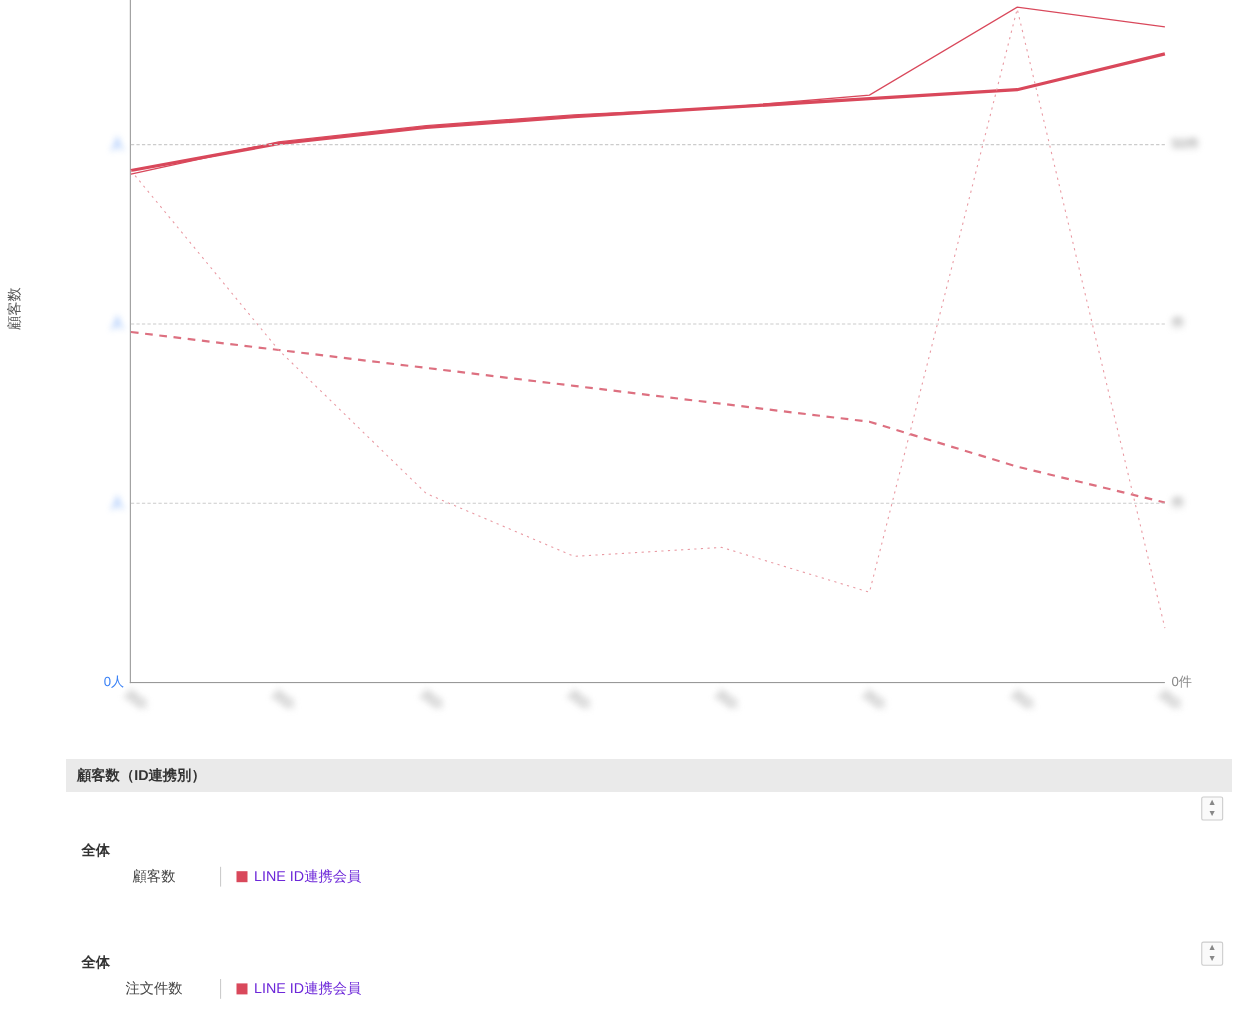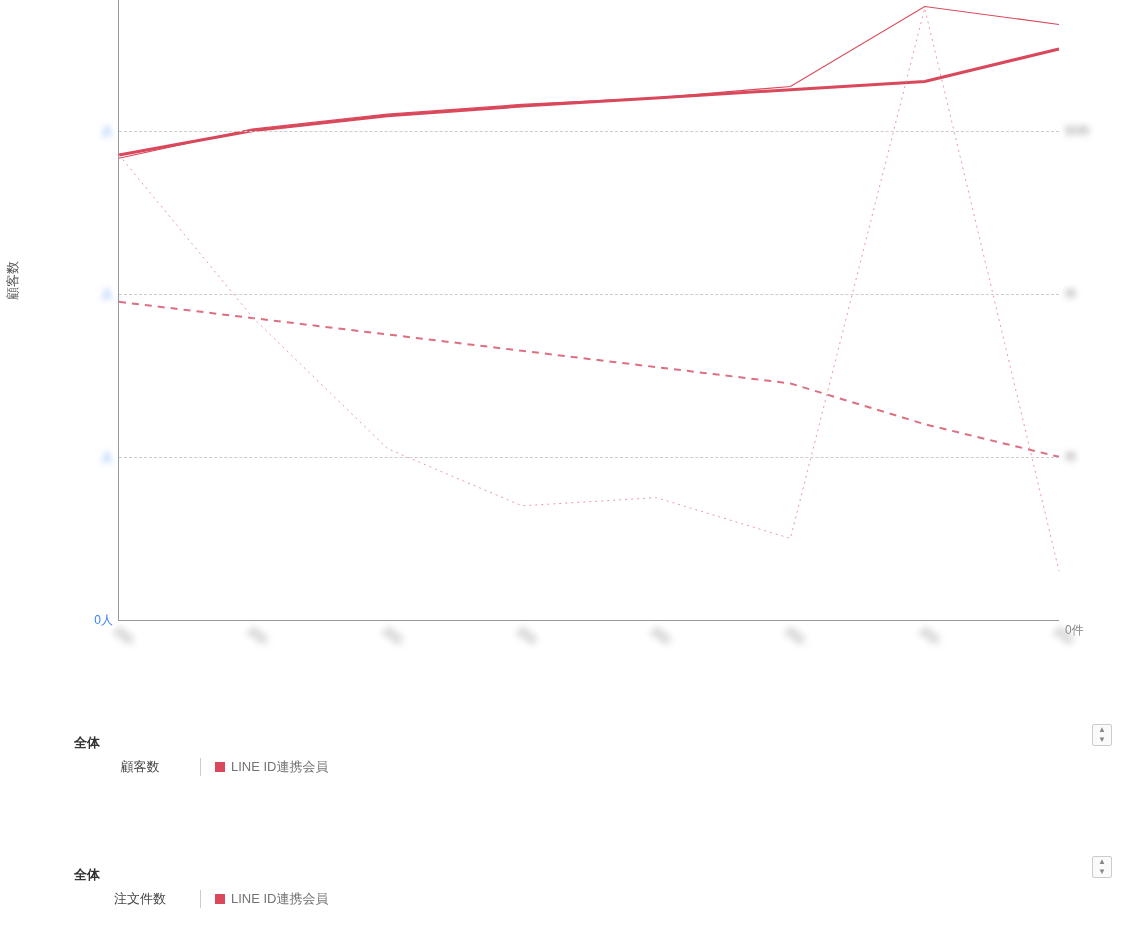--- a/index.html
+++ b/index.html
@@ -13,21 +13,21 @@
   .yr{position:absolute;left:100%;margin-left:6px;font-size:12px;color:#888;white-space:nowrap;transform:translateY(-50%);}
   .xl{position:absolute;top:100%;font-size:12px;color:#888;transform:rotate(35deg);transform-origin:left top;white-space:nowrap;margin-top:4px;}
   svg.lines{position:absolute;left:0;top:0;width:100%;height:100%;overflow:visible;}
   .blur{filter:blur(3px);}
   
   .section{position:absolute;left:60px;width:1060px;}
   .section-head{background:#eaeaea;padding:6px 10px;font-weight:bold;font-size:13px;}
   .sub{padding:8px 14px 0 14px;font-weight:bold;font-size:13px;margin-top:36px;}
   .row{display:flex;align-items:center;padding:6px 14px 10px 30px;}
   .row-label{width:100px;font-size:13px;color:#444;text-align:center;border-right:1px solid #ccc;padding-right:10px;}
-  .legend{display:flex;align-items:center;margin-left:14px;color:#737373;font-size:13px;}
+  .legend{display:flex;align-items:center;margin-left:14px;color:#6d28d9;font-size:13px;}
   .legend .sw{display:inline-block;width:10px;height:10px;background:#d9485b;margin-right:6px;}
   .spinner{position:absolute;right:8px;width:18px;display:flex;flex-direction:column;border:1px solid #ccc;border-radius:2px;background:#fafafa;}
   .spinner span{font-size:8px;line-height:10px;text-align:center;color:#888;cursor:pointer;}
 </style>
 </head>
 <body>
 
 <div class="wrap">
 
   <div class="chart-zone">
@@ -40,36 +40,37 @@
           <path d="M0,301.84210526315786 L134.28571428571428,318.1578947368421 L268.57142857142856,334.4736842105263 L402.85714285714283,350.7894736842105 L537.1428571428571,367.10526315789474 L671.4285714285714,383.42105263157896 L805.7142857142857,424.2105263157895 L940,456.8421052631579" fill="none" stroke="#dd7080" stroke-width="2" stroke-dasharray="7 6"></path>
           <path d="M0,155 L134.28571428571428,318.1578947368421 L268.57142857142856,448.6842105263158 L402.85714285714283,505.7894736842105 L537.1428571428571,497.63157894736844 L671.4285714285714,538.421052631579 L805.7142857142857,8.157894736842081 L940,571.0526315789474" fill="none" stroke="#e99aa3" stroke-width="1" stroke-dasharray="2 4"></path>
         </svg>
     <div class="yl" style="top: 620px;">0人</div>
         <div class="grid-h" style="top: 456.842px;"></div>
         <div class="yl blur" style="top: 456.842px;">人</div>
         <div class="grid-h" style="top: 293.684px;"></div>
         <div class="yl blur" style="top: 293.684px;">人</div>
         <div class="grid-h" style="top: 130.526px;"></div>
         <div class="yl blur" style="top: 130.526px;">人</div>
-        <div class="yr" style="top: 620px; margin-top: 10px;">0件</div>
+        <div class="yr" style="top: 620px;">0件</div>
         <div class="yr blur" style="top: 456.842px;">件</div>
         <div class="yr blur" style="top: 293.684px;">件</div>
         <div class="yr blur" style="top: 130.526px;">50件</div>
         <div class="xl blur" style="left: 0px;">202-</div>
         <div class="xl blur" style="left: 134.286px;">202-</div>
         <div class="xl blur" style="left: 268.571px;">202-</div>
         <div class="xl blur" style="left: 402.857px;">202-</div>
         <div class="xl blur" style="left: 537.143px;">202-</div>
         <div class="xl blur" style="left: 671.429px;">202-</div>
         <div class="xl blur" style="left: 805.714px;">202-</div>
         <div class="xl blur" style="left: 940px;">202-</div>
       </div>
   </div>
 
   <div class="section" style="top:690px;">
+    <div class="section-head">顧客数（ID連携別）</div>
     <div class="sub">全体</div>
     <div class="row">
       <div class="row-label">顧客数</div>
       <div class="legend">
         <span class="sw"></span>
         <span>LINE ID連携会員</span>
       </div>
       <div class="spinner" style="top:34px;">
         <span>▲</span>
         <span>▼</span>

